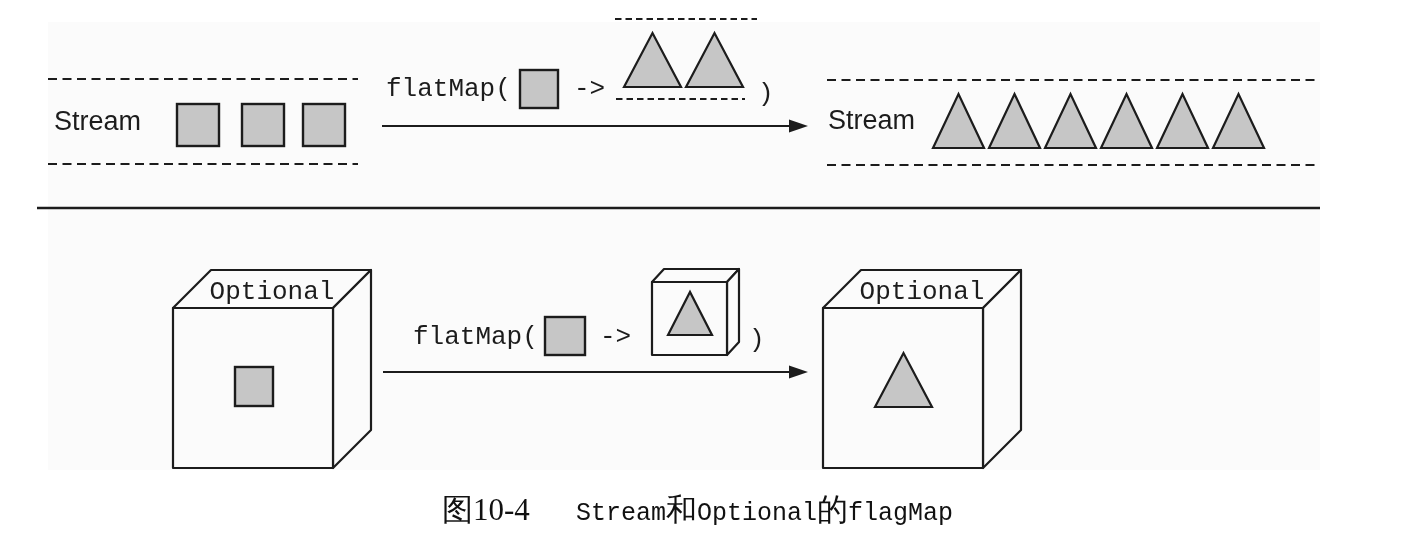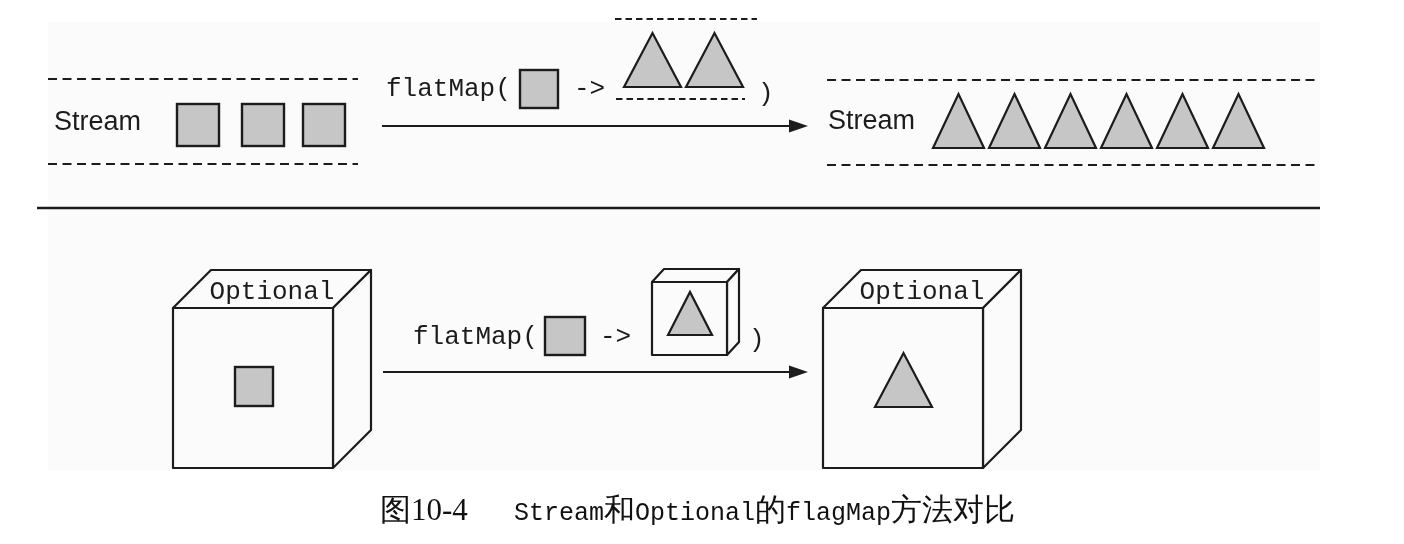--- a/index.html
+++ b/index.html
@@ -116,16 +116,15 @@
   </svg>
 
   <div class="caption">
     <span class="cap-serif">图10-4</span>
     <span class="cap-gap"></span>
     <span class="cap-code">Stream</span>
     <span class="cap-serif">和</span>
     <span class="cap-code">Optional</span>
     <span class="cap-serif">的</span>
     <span class="cap-code">flagMap</span>
-    <span class="cap-serif">方法对比</span>
   </div>
 
 </div>
 
 </body></html>

